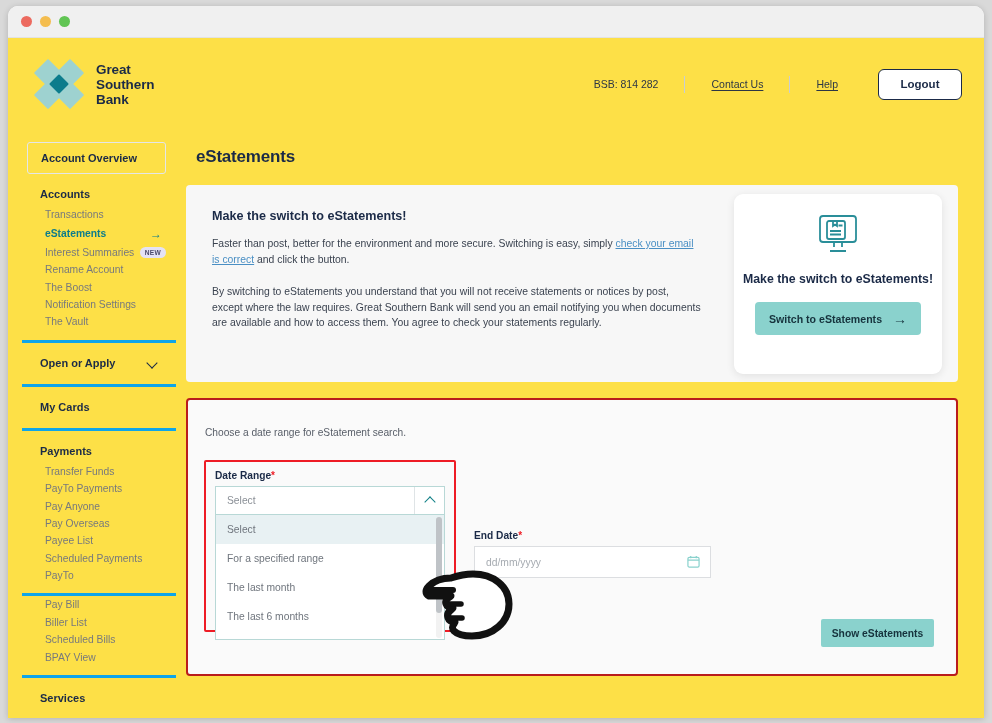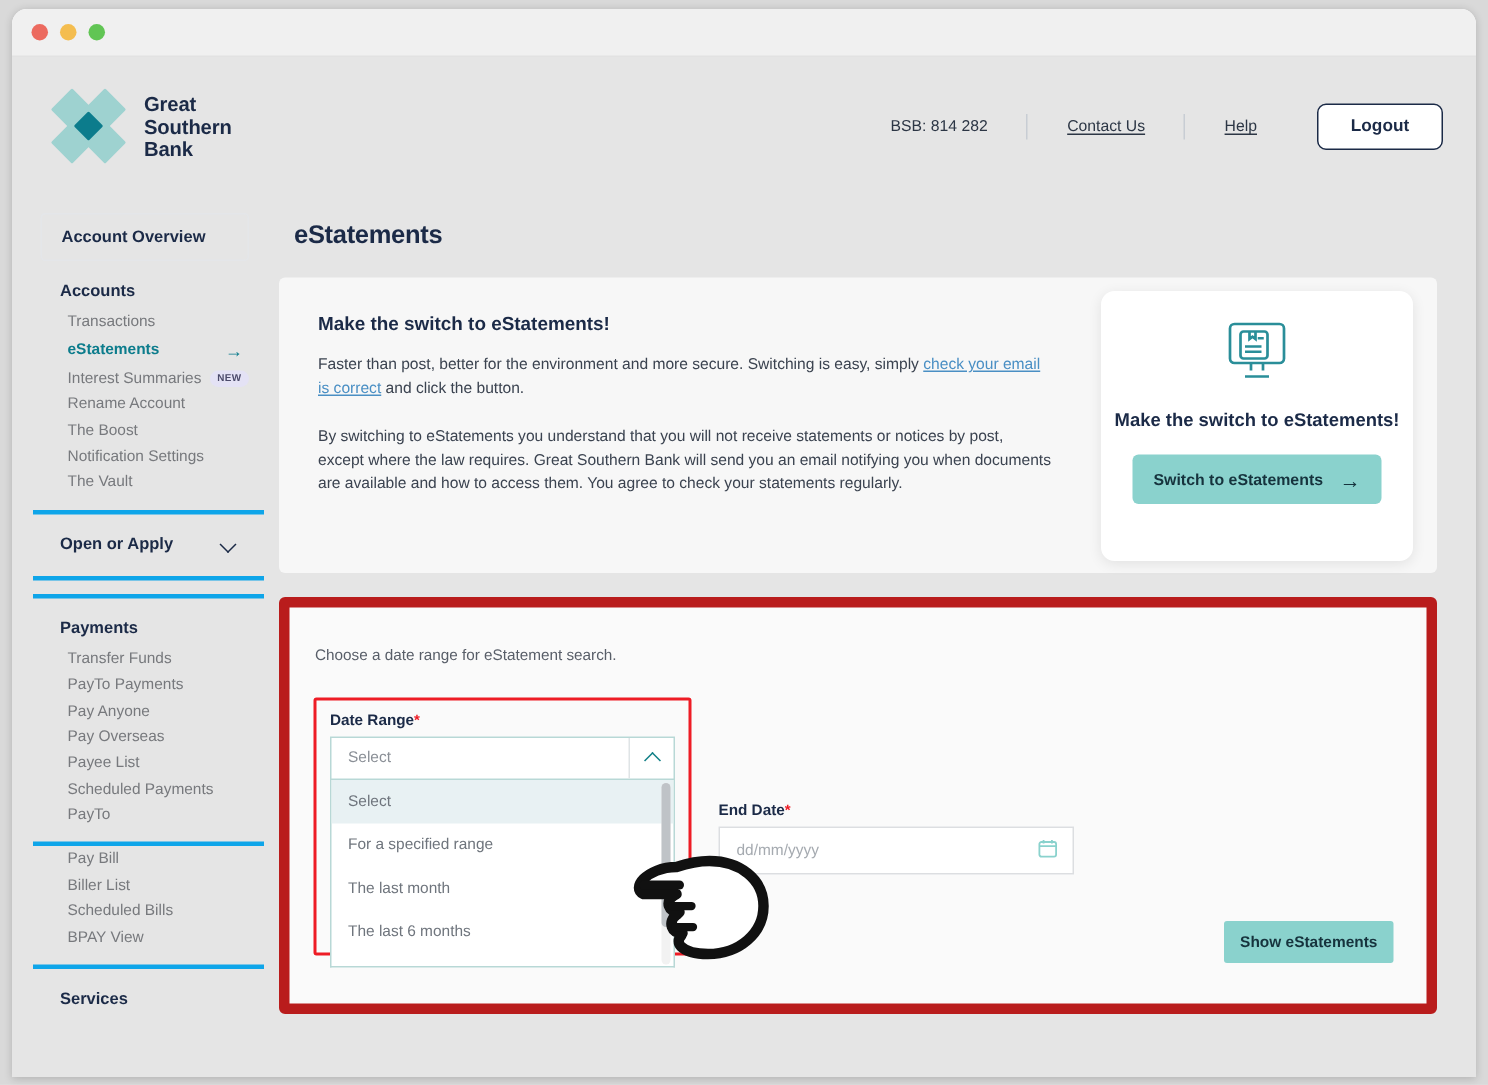--- a/index.html
+++ b/index.html
@@ -25,21 +25,21 @@
     background: #f0f0f0;
     border-bottom: 1px solid #e2e2e2;
     display: flex; align-items: center;
     padding-left: 13px; gap: 8px;
   }
   .dot { width: 11px; height: 11px; border-radius: 50%; }
   .dot.red { background: #ec6a5f; }
   .dot.yellow { background: #f4bd4f; }
   .dot.green { background: #61c554; }
 
-  .page { position: relative; width: 976px; height: 680px; background: #e5e5e5; }
+  .page { position: relative; width: 976px; height: 680px; background: #fde047; }
 
   
   .header {
     height: 92px;
     display: flex; align-items: center;
     padding: 0 22px 0 25px;
     position: relative;
   }
   .logo-wrap { display: flex; align-items: center; gap: 11px; }
   .logo-mark { width: 52px; height: 52px; position: relative; }
@@ -164,21 +164,21 @@
     font-family: "Liberation Sans", sans-serif;
     display: flex; align-items: center; justify-content: space-between;
     padding: 0 14px; cursor: pointer;
   }
   .switch-btn .ar { font-size: 14px; font-weight: normal; }
 
   
   .search-panel {
     margin-top: 16px;
     background: #fafafa;
-    border: 7px solid #b91c1c;
+    border: 2px solid #b91c1c;
     border-radius: 4px;
     height: 278px;
     padding: 27px 22px 0 16px;
     position: relative;
   }
   .search-hint { font-size: 10.2px; color: #585e68; padding-left: 1px; }
 
   .fields { display: flex; margin-top: 22px; position: relative; }
 
   
@@ -337,20 +337,21 @@
 
         <div class="nav-group">
           <div class="nav-head withchev">
             <span class="lbl">Open or Apply</span>
             <span class="chev"></span>
           </div>
           <div class="nav-gap"></div>
         </div>
 
         <div class="nav-group">
+          <div class="nav-head">My Cards</div>
           <div class="nav-gap"></div>
         </div>
 
         <div class="nav-group">
           <div class="nav-head">Payments</div>
           <div class="nav-item">
               <span>Transfer Funds</span>
             </div>
           <div class="nav-item">
               <span>PayTo Payments</span>

